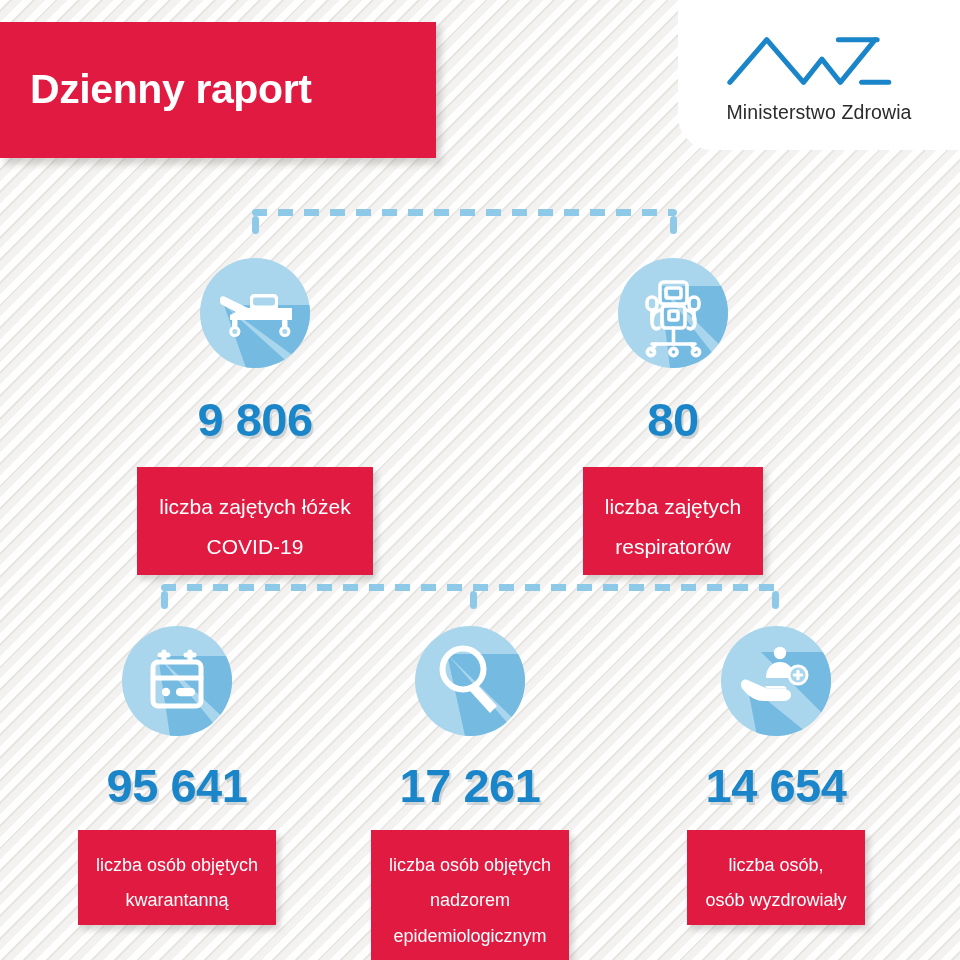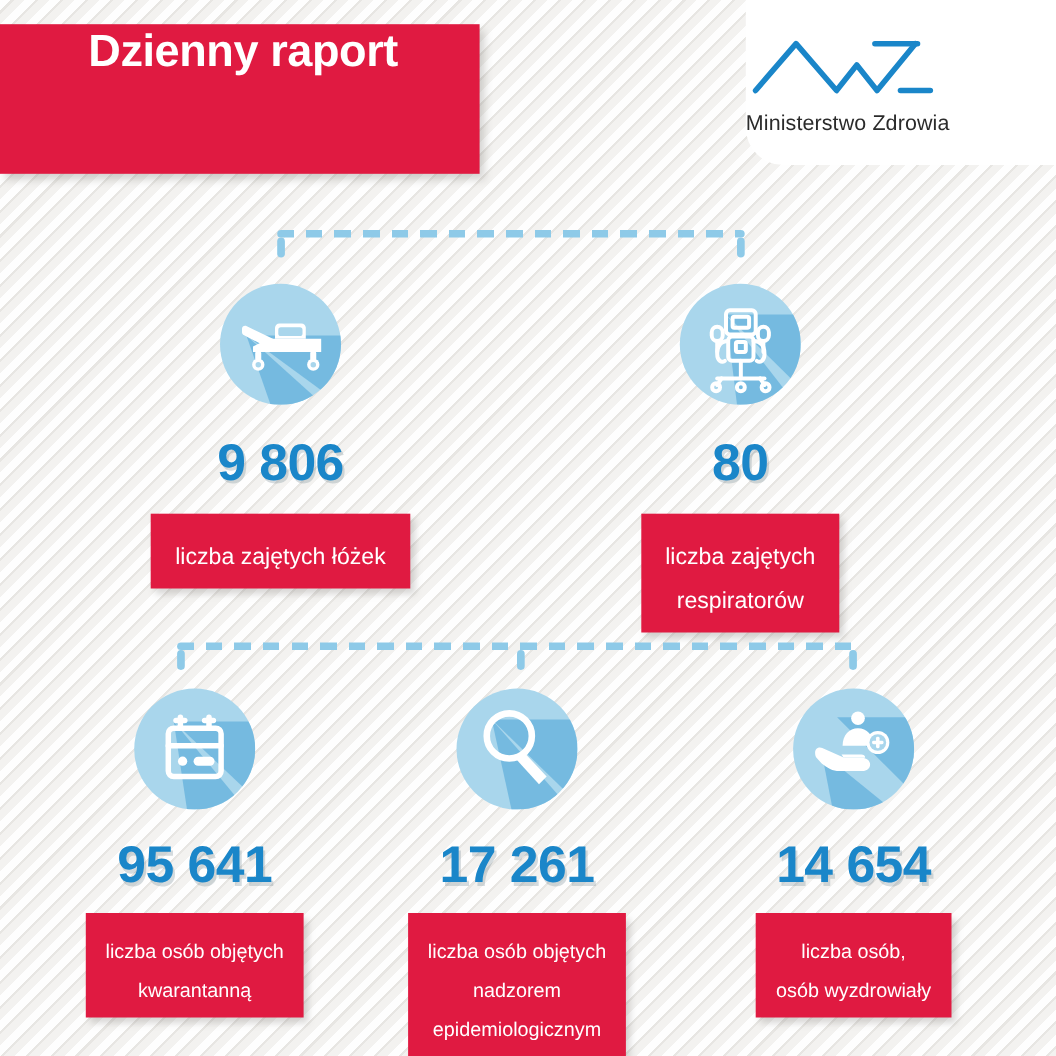--- a/index.html
+++ b/index.html
@@ -38,21 +38,21 @@
   
   #title-banner {
     position: absolute;
     left: 0;
     top: 22px;
     width: 436px;
     height: 136px;
     background: #e01a41;
     box-shadow: 5px 6px 7px rgba(120,115,110,0.30);
     display: flex;
-    flex-direction: row;
+    flex-direction: column;
     justify-content: center;
     box-sizing: border-box;
     padding: 0 24px 0 30px;
   }
   .title-line {
     color: #ffffff;
     font-size: 41px;
     font-weight: bold;
     line-height: 1.21;
     letter-spacing: -0.4px;
@@ -62,21 +62,21 @@
   #logo-panel {
     position: absolute;
     right: 0;
     top: 0;
     width: 282px;
     height: 150px;
     background: #ffffff;
     border-bottom-left-radius: 34px;
     display: flex;
     flex-direction: column;
-    align-items: flex-start;
+    align-items: center;
     justify-content: center;
   }
   #logo-mark { width: 196px; height: 62px; display:block; margin-top: 4px; }
   #logo-text {
     color: #2b2b2b;
     font-size: 19.5px;
     letter-spacing: 0.1px;
     margin-top: 9px;
   }
 
@@ -207,20 +207,21 @@
           <circle cx="34.8" cy="73.5" r="5.6"></circle>
           <circle cx="84.8" cy="73.5" r="5.6"></circle>
           <circle cx="34.8" cy="73.5" r="2.5" fill="#a9d6ec"></circle>
           <circle cx="84.8" cy="73.5" r="2.5" fill="#a9d6ec"></circle>
         </g>
       </svg>
     </div>
     <div class="stat-number">9 806</div>
     <div class="stat-label">
       <span class="label-line">liczba zajętych łóżek</span>
+      <span class="label-line">COVID-19</span>
     </div>
   </div>
 
   <div class="stat row1" style="left:553px; top:258px; width:240px;">
     <div class="icon-circle">
       <svg class="icon-shadow" viewBox="0 0 110 110">
         <path d="M42,28 L110,95 L110,28 Z" fill="#72b8df" opacity="0.95"></path>
         <path d="M42,28 L106,110 L52,110 Z" fill="#72b8df" opacity="0.95"></path>
       </svg>
       <svg class="icon-glyph" viewBox="0 0 110 110">

